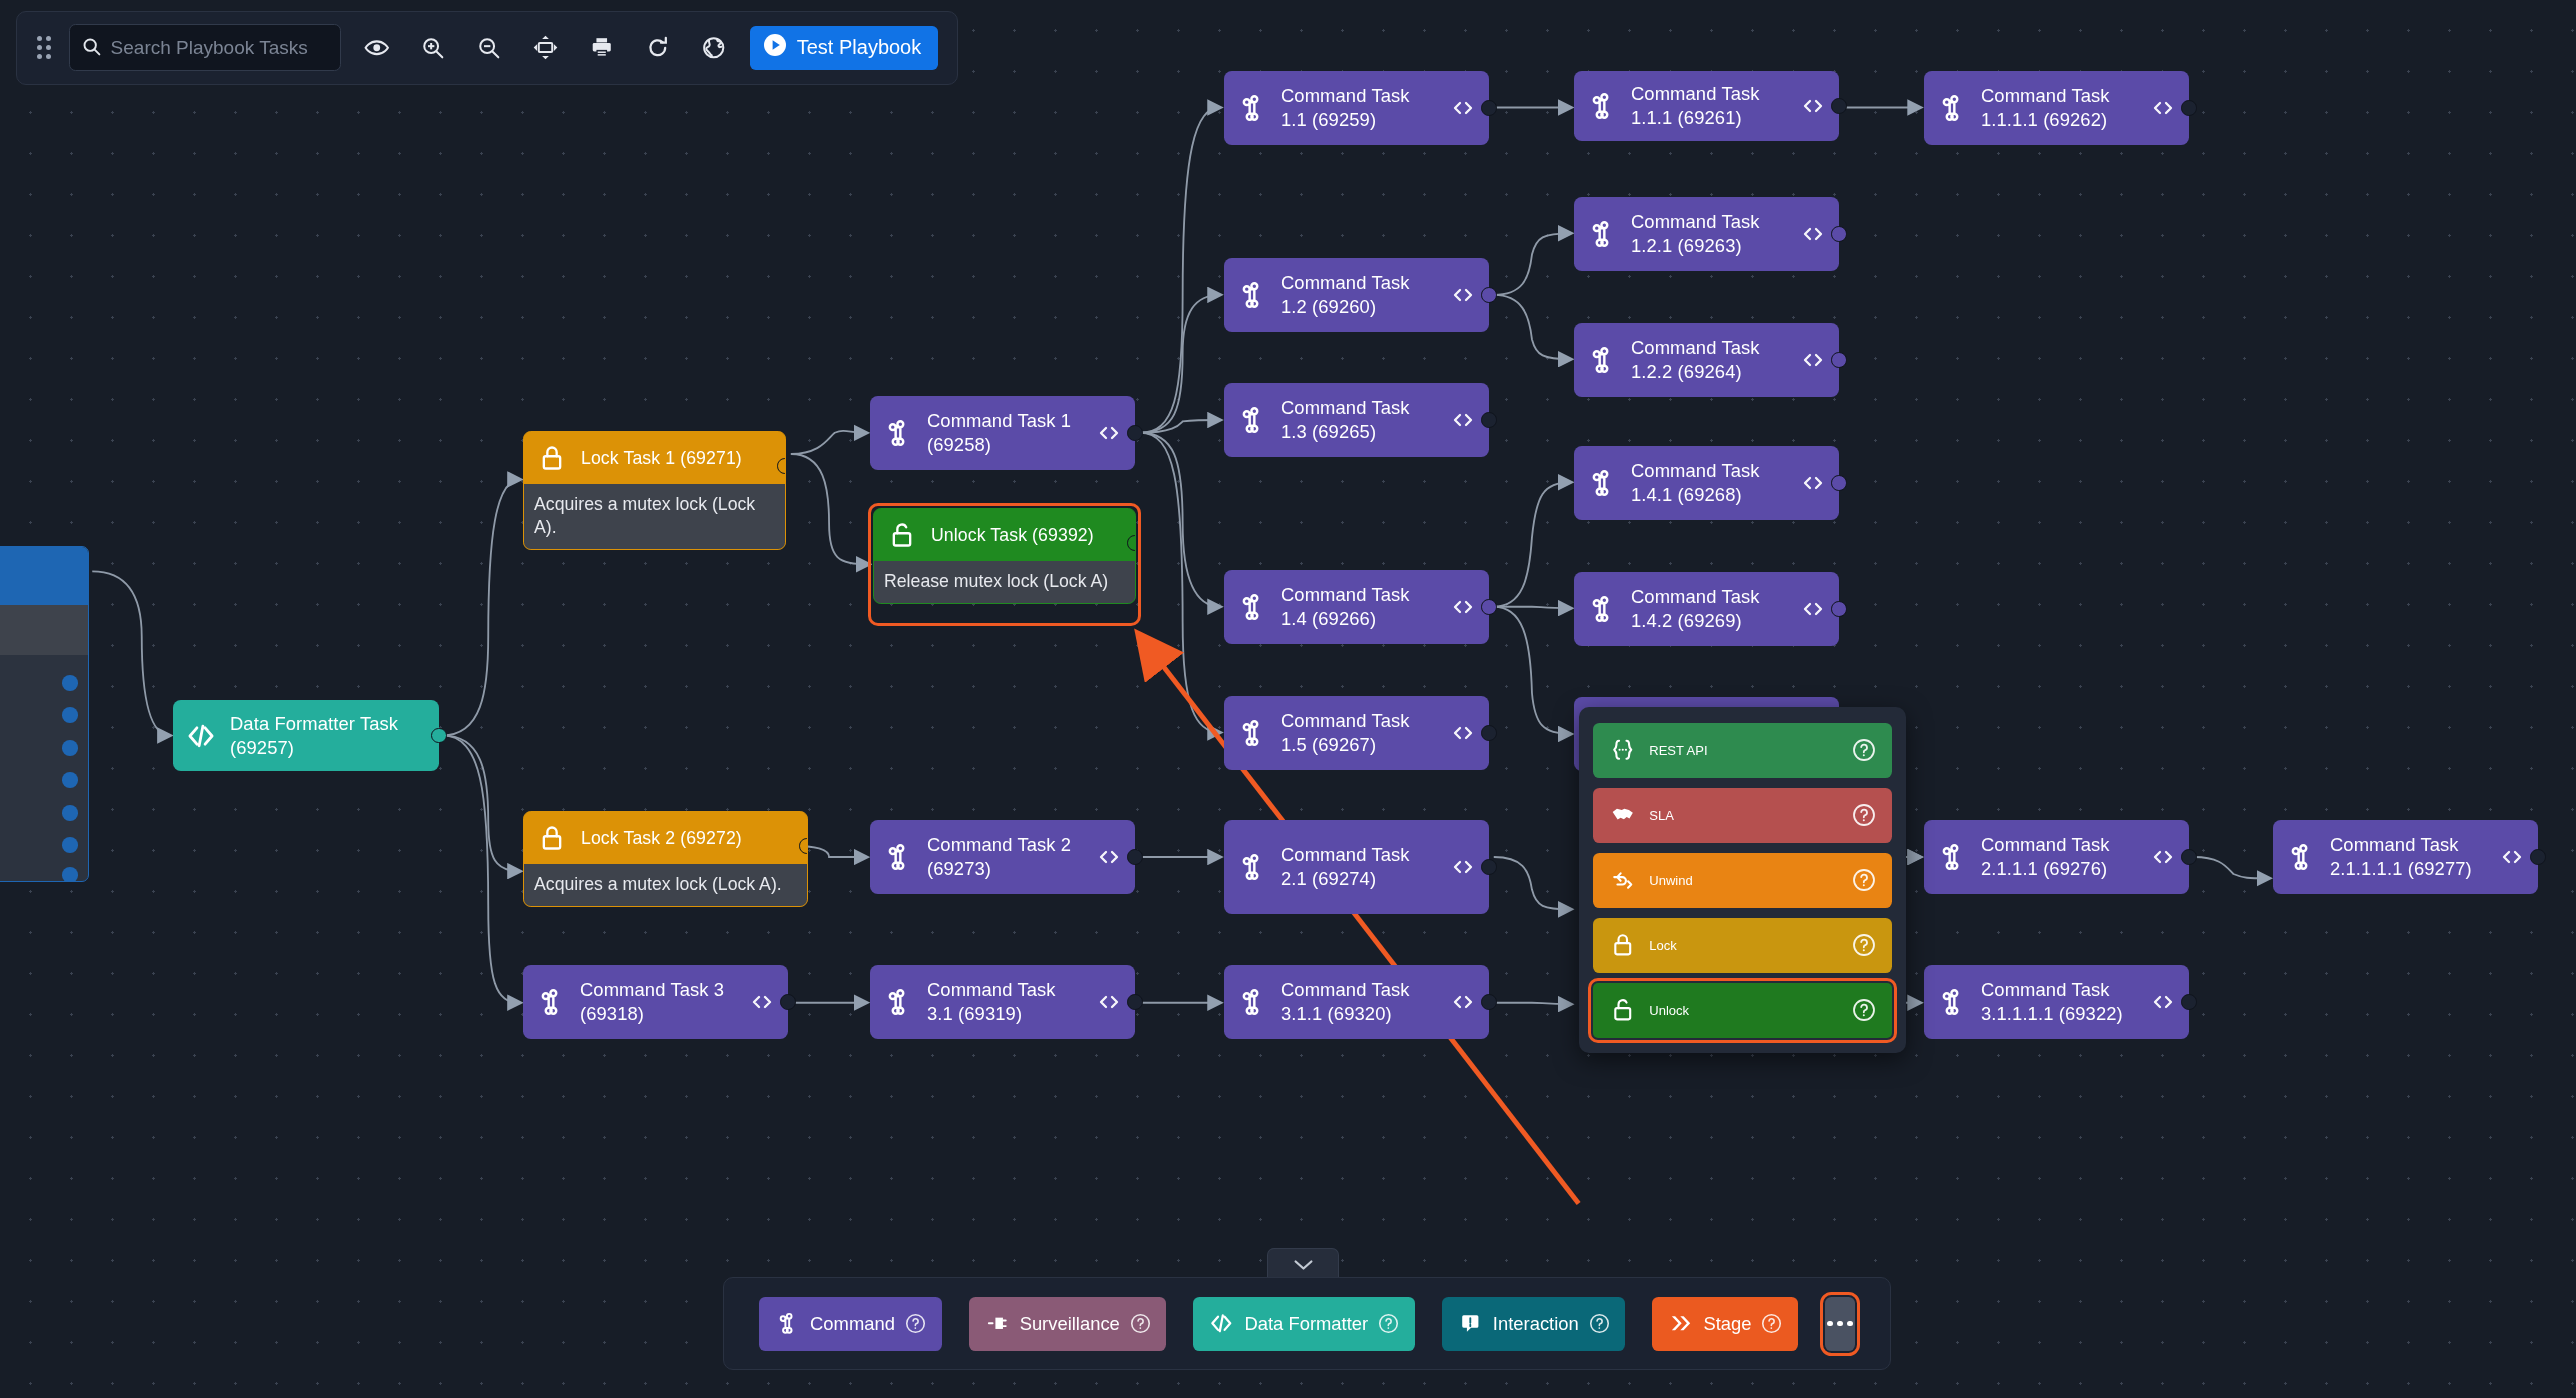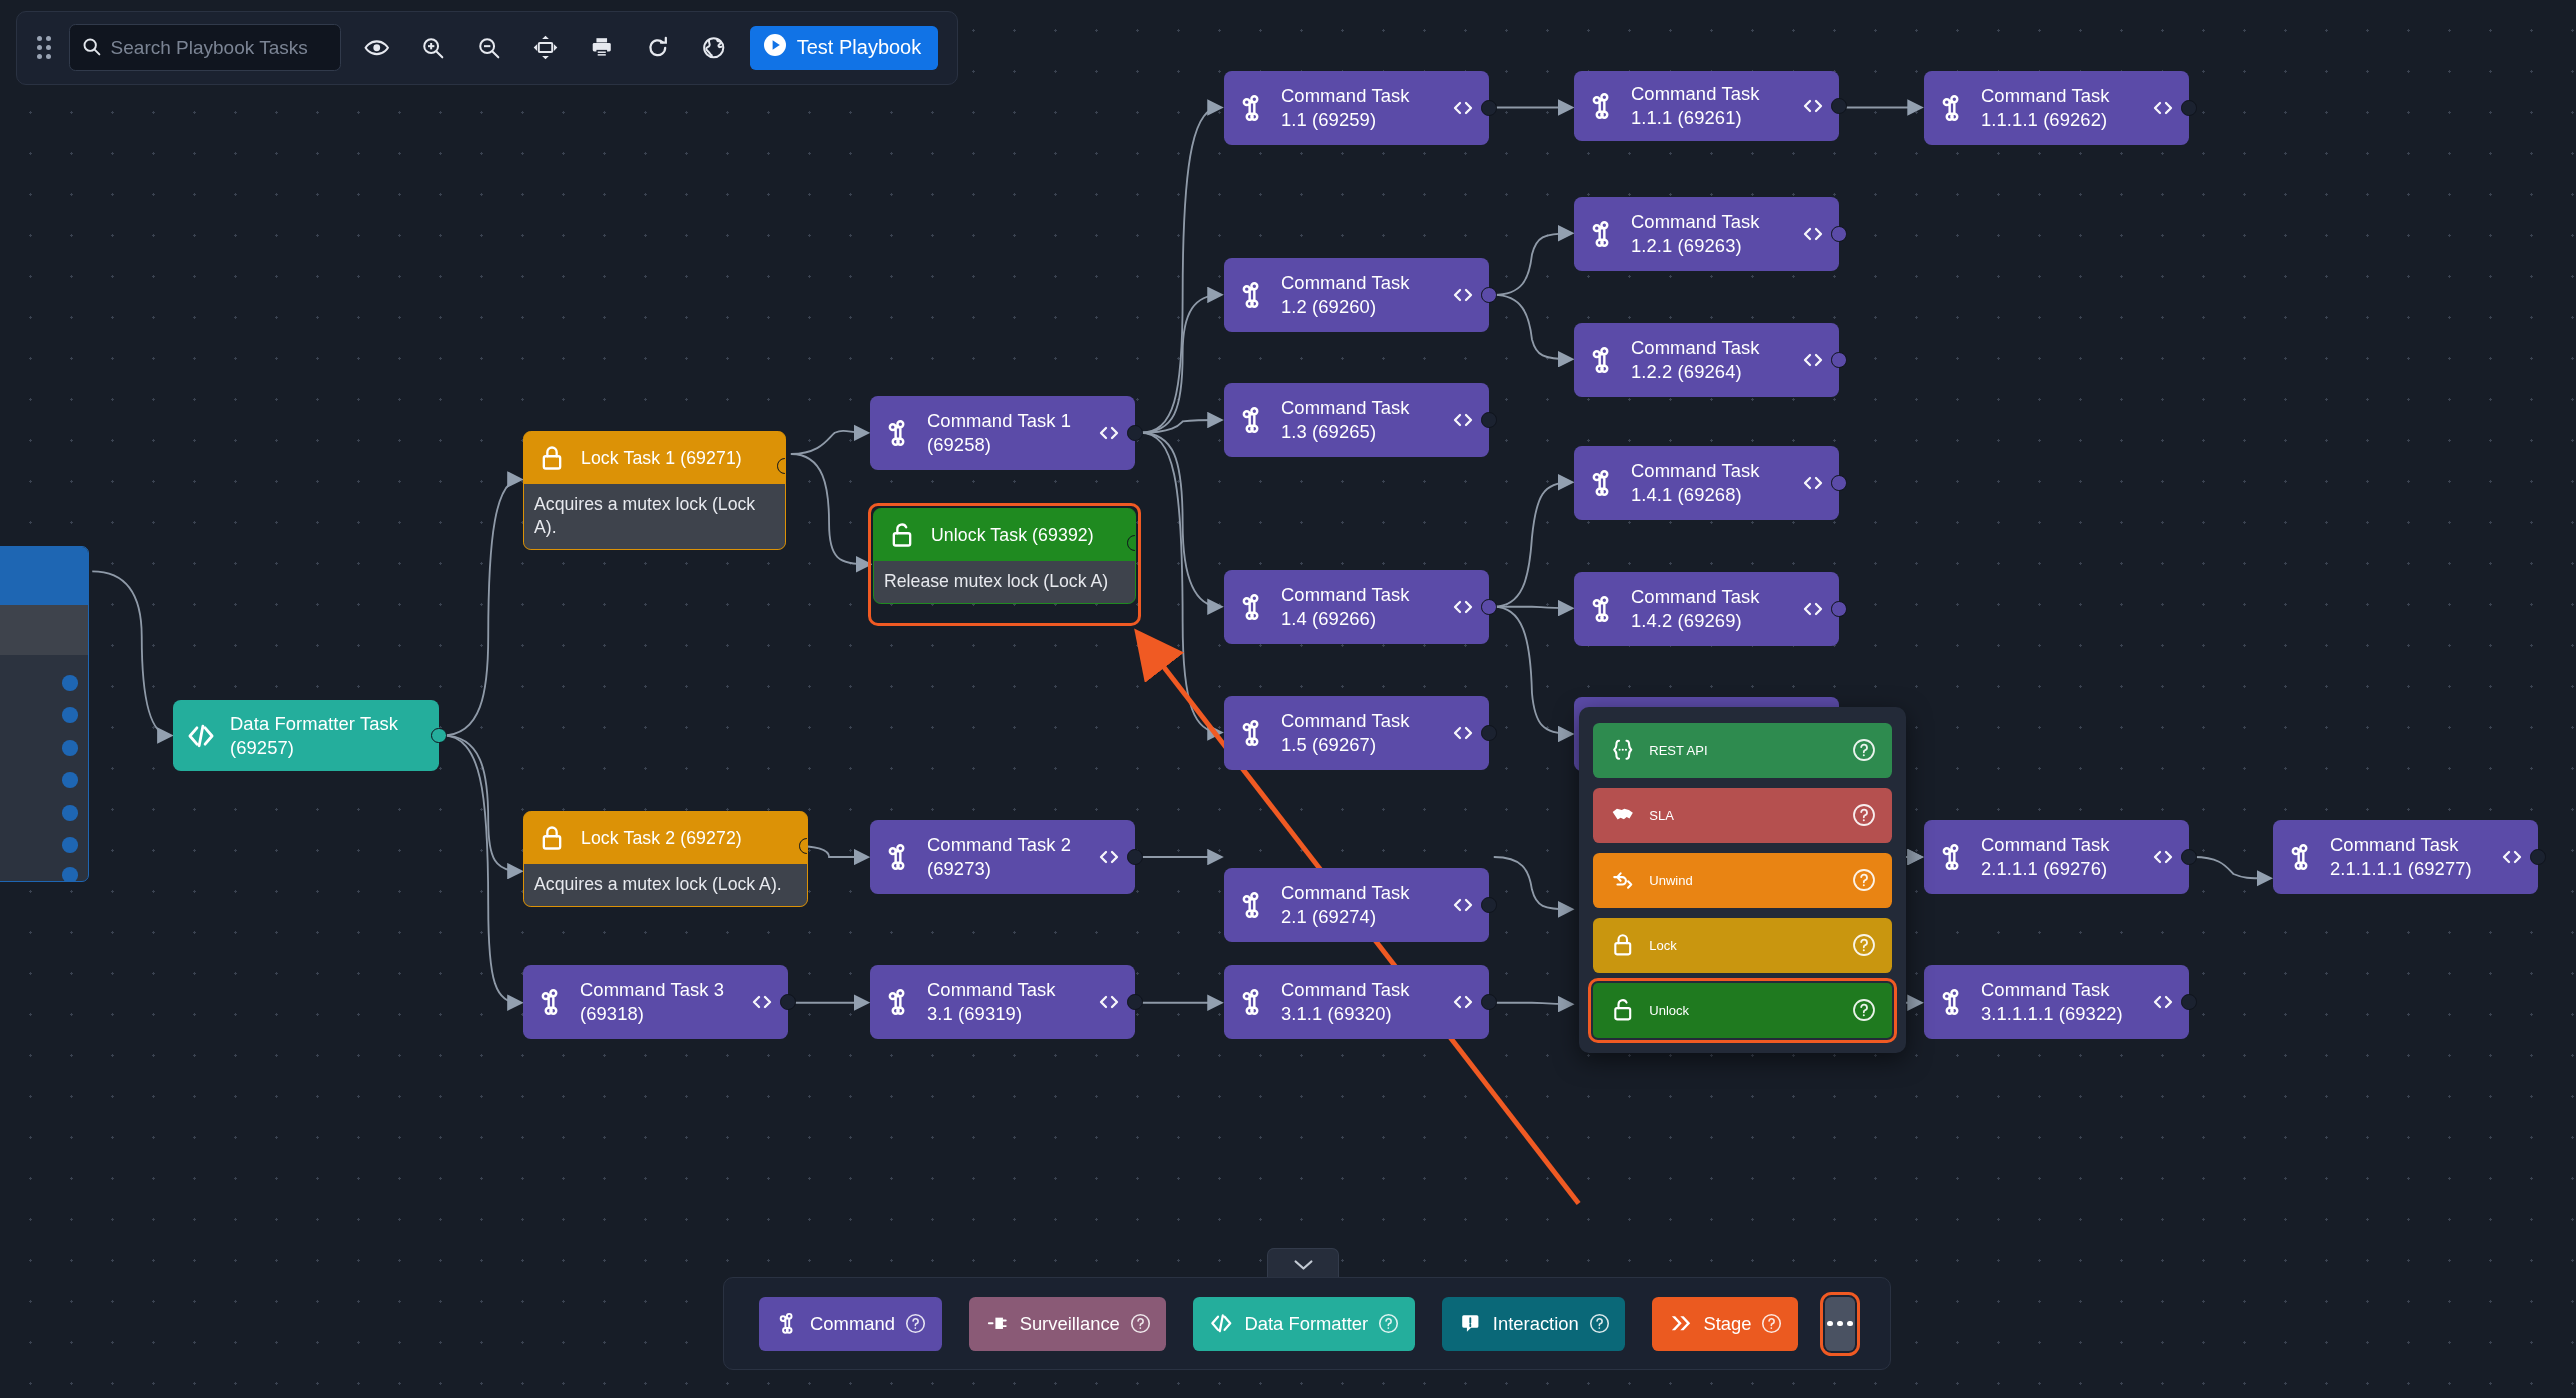--- a/index.html
+++ b/index.html
@@ -456,21 +456,21 @@
           </span>
           <span class="title">Command Task 2 (69273)</span>
           <span class="code-icon">
             <svg width="24" height="24" viewBox="0 0 24 24" fill="none" stroke="#ffffff" stroke-width="2" stroke-linecap="round" stroke-linejoin="round">
               <path d="M9 7l-5 5 5 5M15 7l5 5-5 5" stroke-width="2.3"></path>
             </svg>
           </span>
         </div>
         <span class="port out hollow"></span>
       </div>
-      <div class="node cmd" id="n69274" style="left: 1224px; top: 868px; width: 265px; height: 74px;">
+      <div class="node cmd" id="n69274" style="left: 1224px; top: 820px; width: 265px; height: 94px;">
         <div class="head">
           <span class="nicon">
             <svg width="28" height="28" viewBox="0 0 24 24" fill="none" stroke="#ffffff" stroke-width="2" stroke-linecap="round" stroke-linejoin="round">
               <path d="M7.5 4.5A2.5 2.5 0 1 0 10 7v10a2.5 2.5 0 1 1-2.5 2.5A2.5 2.5 0 0 1 10 17h4a2.5 2.5 0 1 0 2.5 2.5A2.5 2.5 0 0 0 14 17V7a2.5 2.5 0 1 1 2.5-2.5A2.5 2.5 0 0 1 14 7h-4A2.5 2.5 0 0 0 7.5 4.5z" stroke-width="2.1"></path>
             </svg>
           </span>
           <span class="title">Command Task 2.1 (69274)</span>
           <span class="code-icon">
             <svg width="24" height="24" viewBox="0 0 24 24" fill="none" stroke="#ffffff" stroke-width="2" stroke-linecap="round" stroke-linejoin="round">
               <path d="M9 7l-5 5 5 5M15 7l5 5-5 5" stroke-width="2.3"></path>

